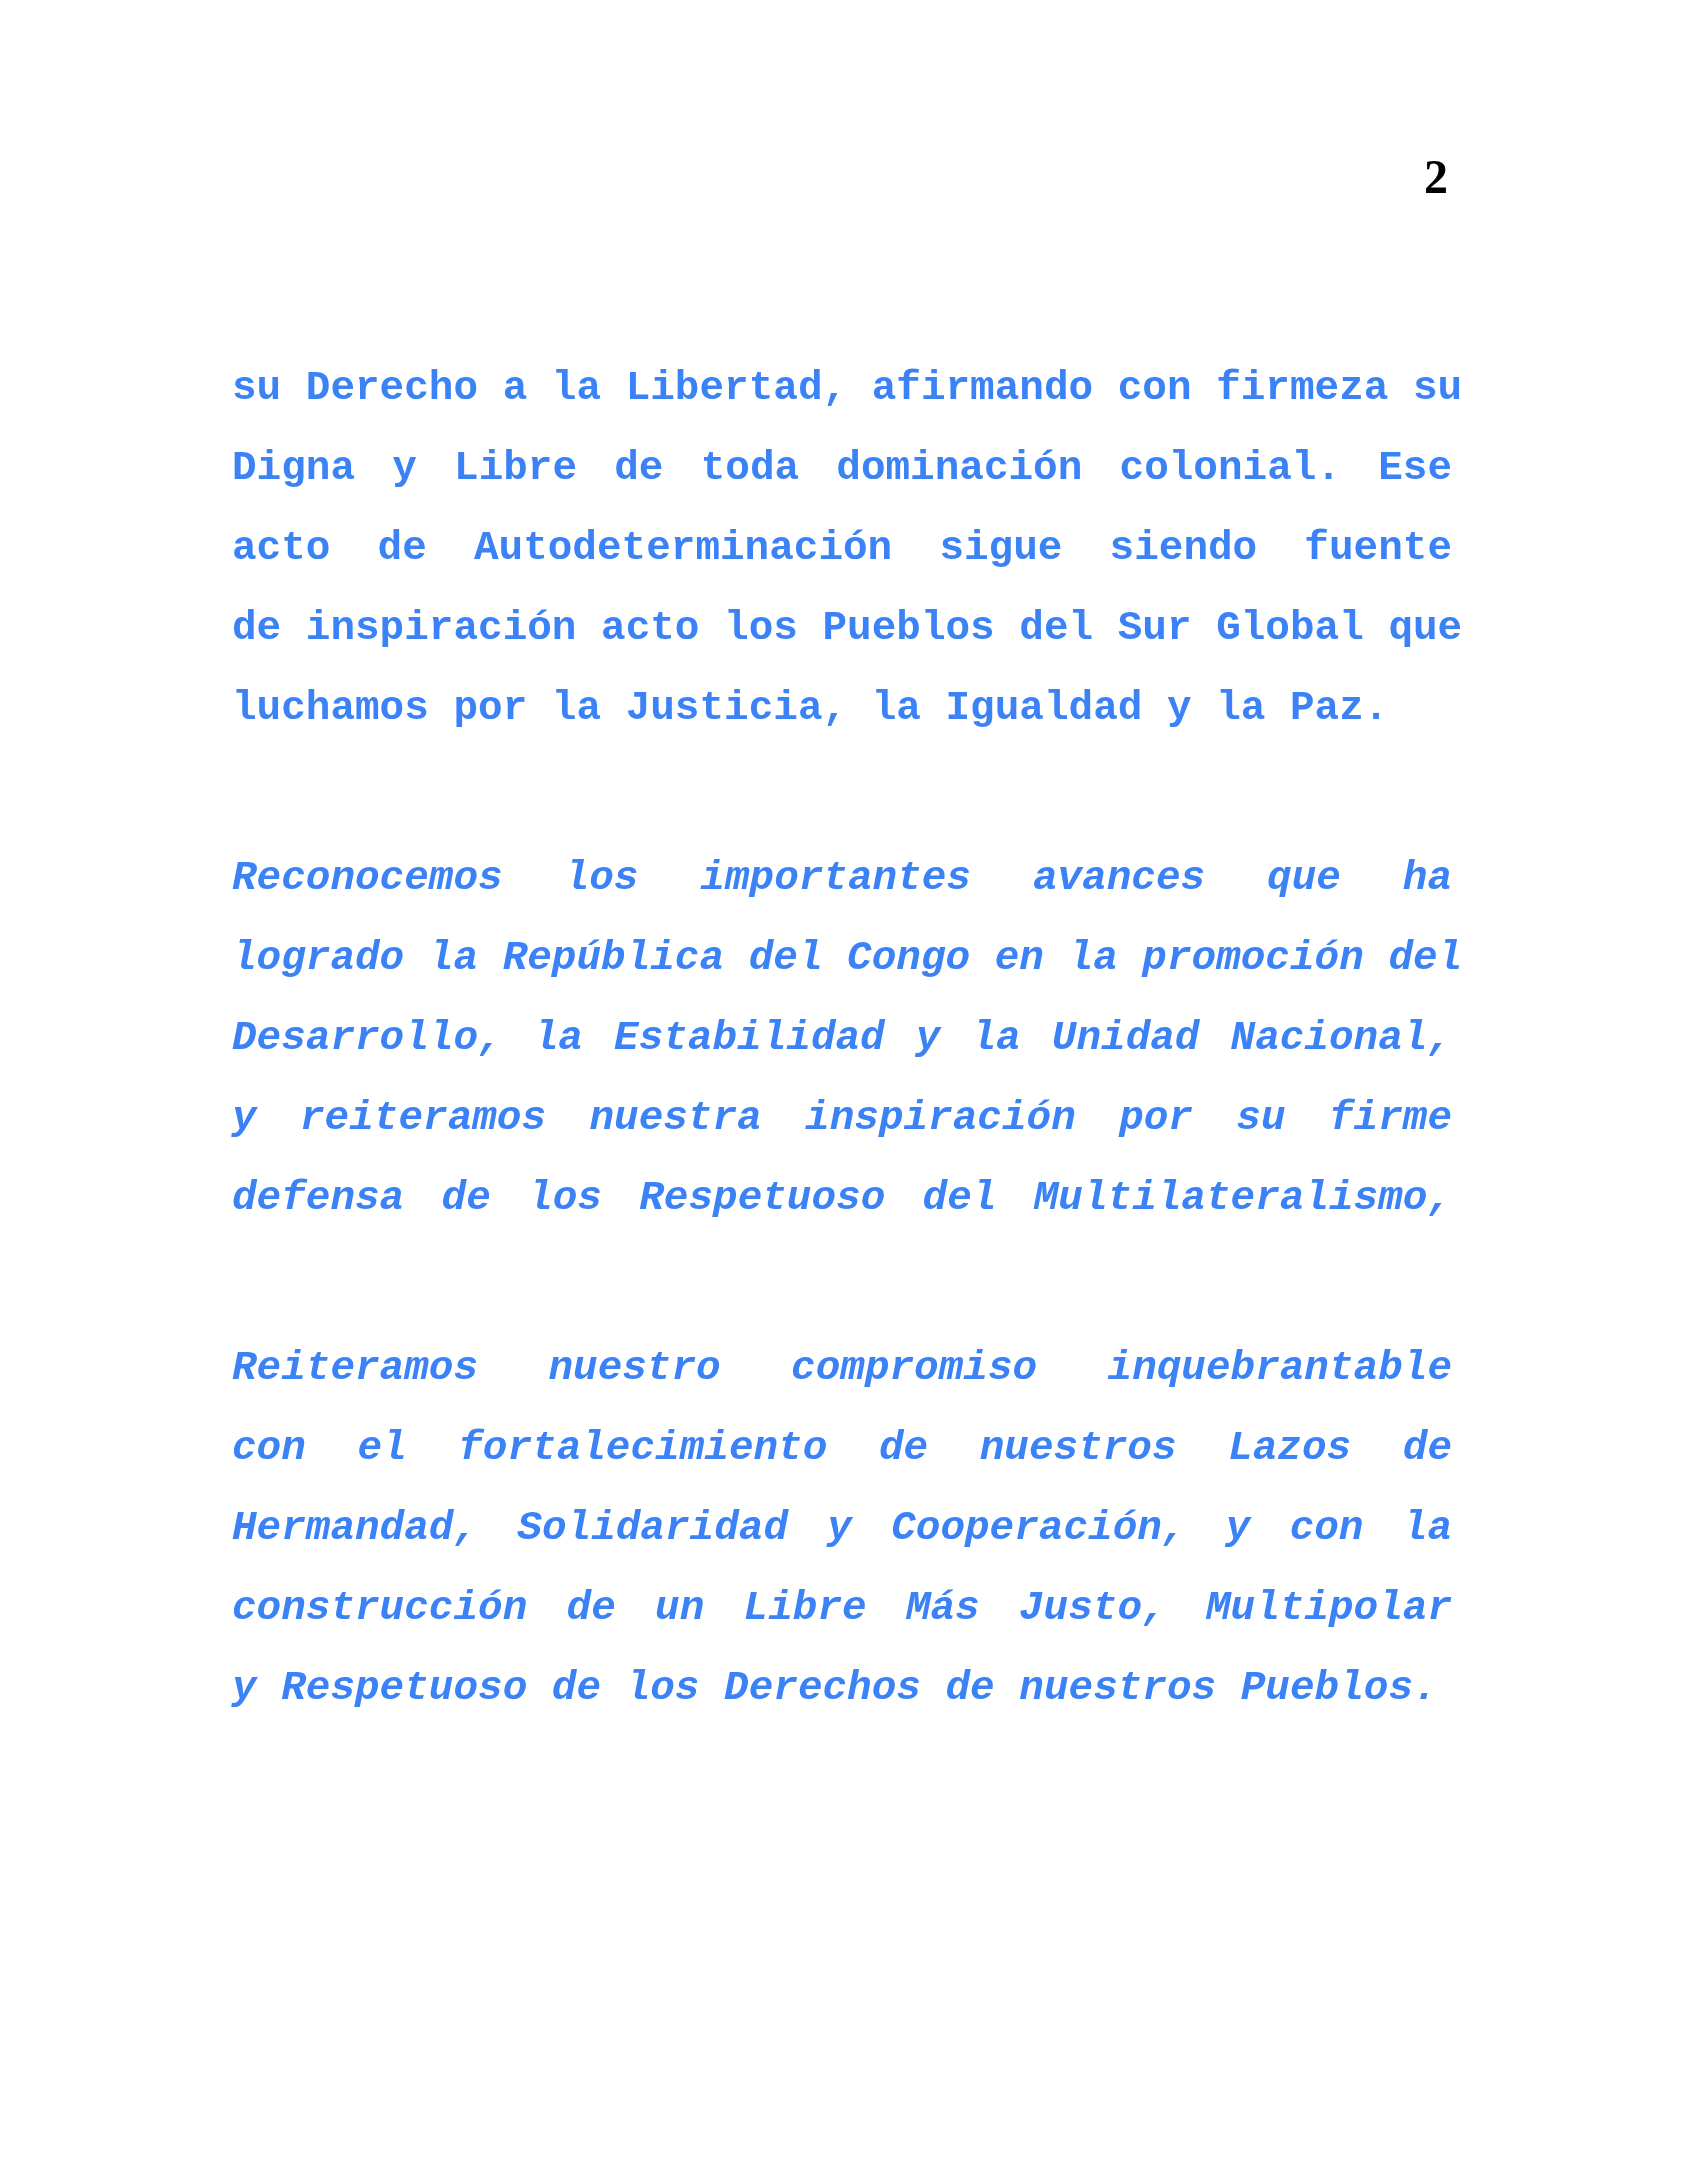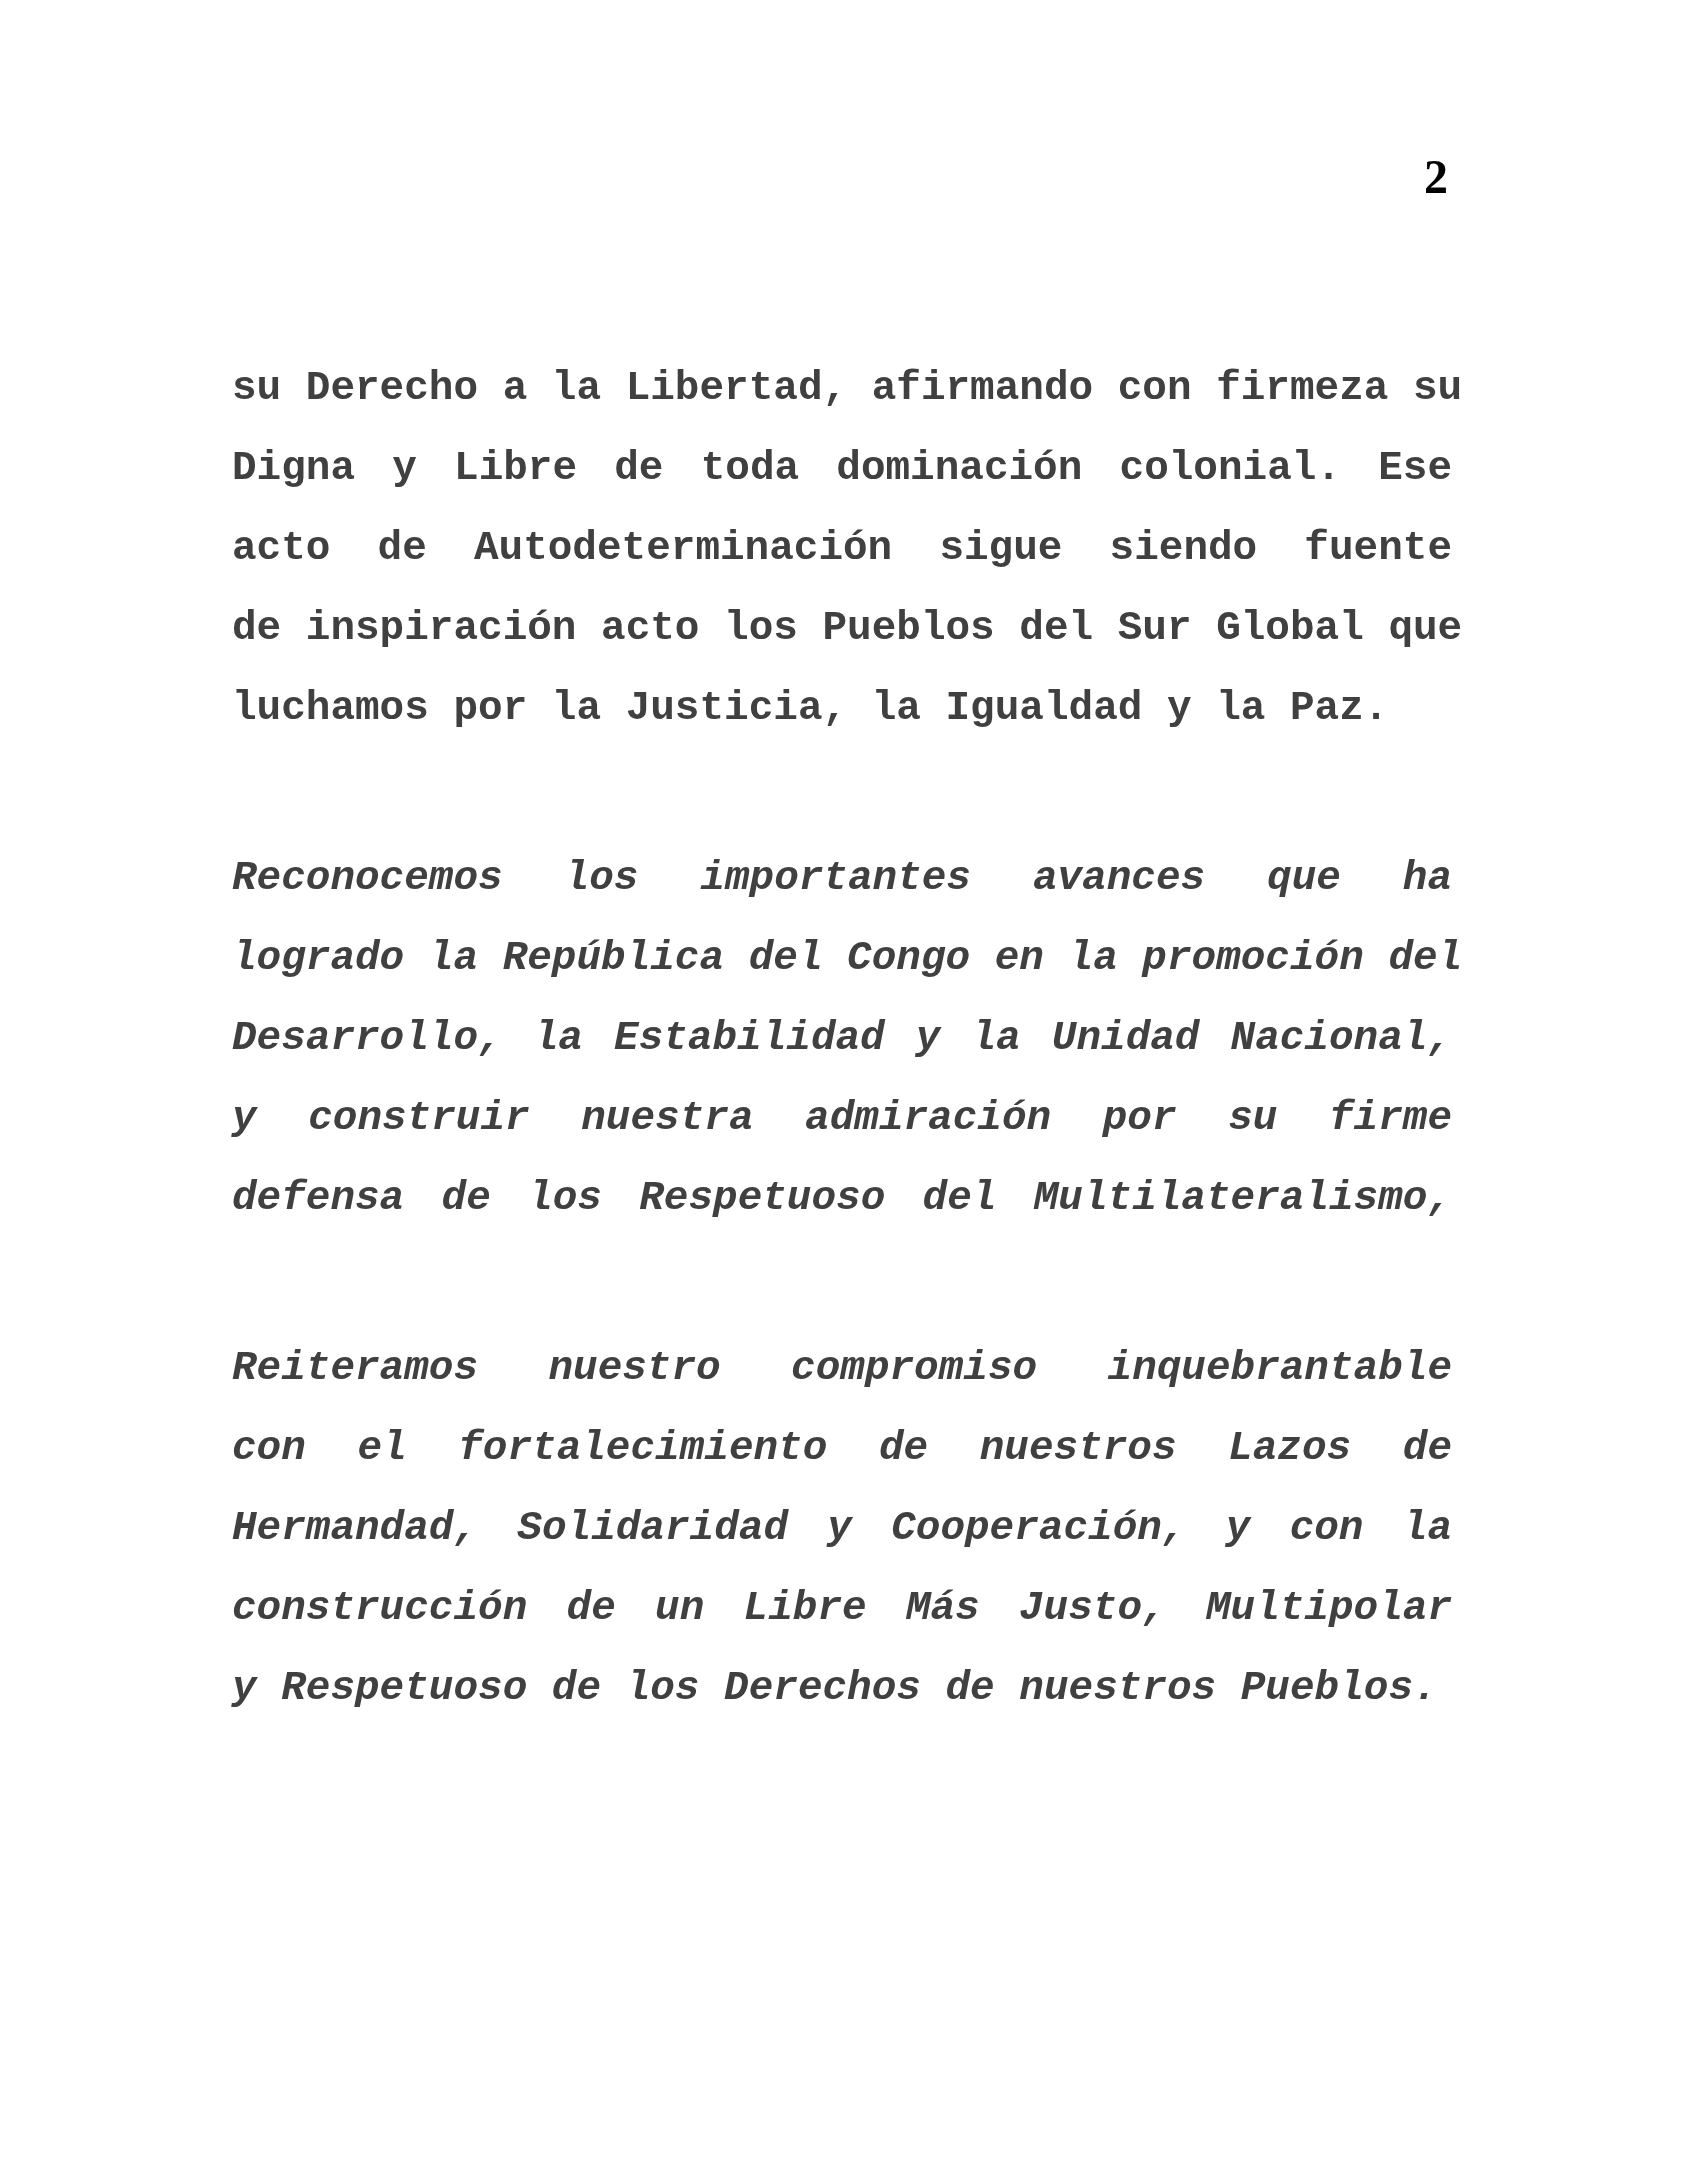--- a/index.html
+++ b/index.html
@@ -27,21 +27,21 @@
   }
   .doc-body {
     position: absolute;
     left: 232px;
     top: 348px;
     width: 1220px;
     font-family: "Liberation Mono", monospace;
     font-weight: 700;
     font-size: 41px;
     line-height: 80px;
-    color: #404040;
+    color: #3b82f6;
   }
   .para + .para {
     margin-top: 90px;
     font-style: italic;
   }
   .line {
     text-align: justify;
     text-align-last: justify;
     white-space: nowrap;
   }
@@ -59,21 +59,21 @@
         <div class="line">su Derecho a la Libertad, afirmando con firmeza su</div>
         <div class="line">Digna y Libre de toda dominación colonial. Ese</div>
         <div class="line">acto de Autodeterminación sigue siendo fuente</div>
         <div class="line">de inspiración acto los Pueblos del Sur Global que</div>
         <div class="line last">luchamos por la Justicia, la Igualdad y la Paz.</div>
       </div>
       <div class="para">
         <div class="line">Reconocemos los importantes avances que ha</div>
         <div class="line">logrado la República del Congo en la promoción del</div>
         <div class="line">Desarrollo, la Estabilidad y la Unidad Nacional,</div>
-        <div class="line">y construir nuestra admiración por su firme</div>
+        <div class="line">y reiteramos nuestra inspiración por su firme</div>
         <div class="line">defensa de los Respetuoso del Multilateralismo,</div>
       </div>
       <div class="para">
         <div class="line">Reiteramos nuestro compromiso inquebrantable</div>
         <div class="line">con el fortalecimiento de nuestros Lazos de</div>
         <div class="line">Hermandad, Solidaridad y Cooperación, y con la</div>
         <div class="line">construcción de un Libre Más Justo, Multipolar</div>
         <div class="line last">y Respetuoso de los Derechos de nuestros Pueblos.</div>
       </div>
     </div>

